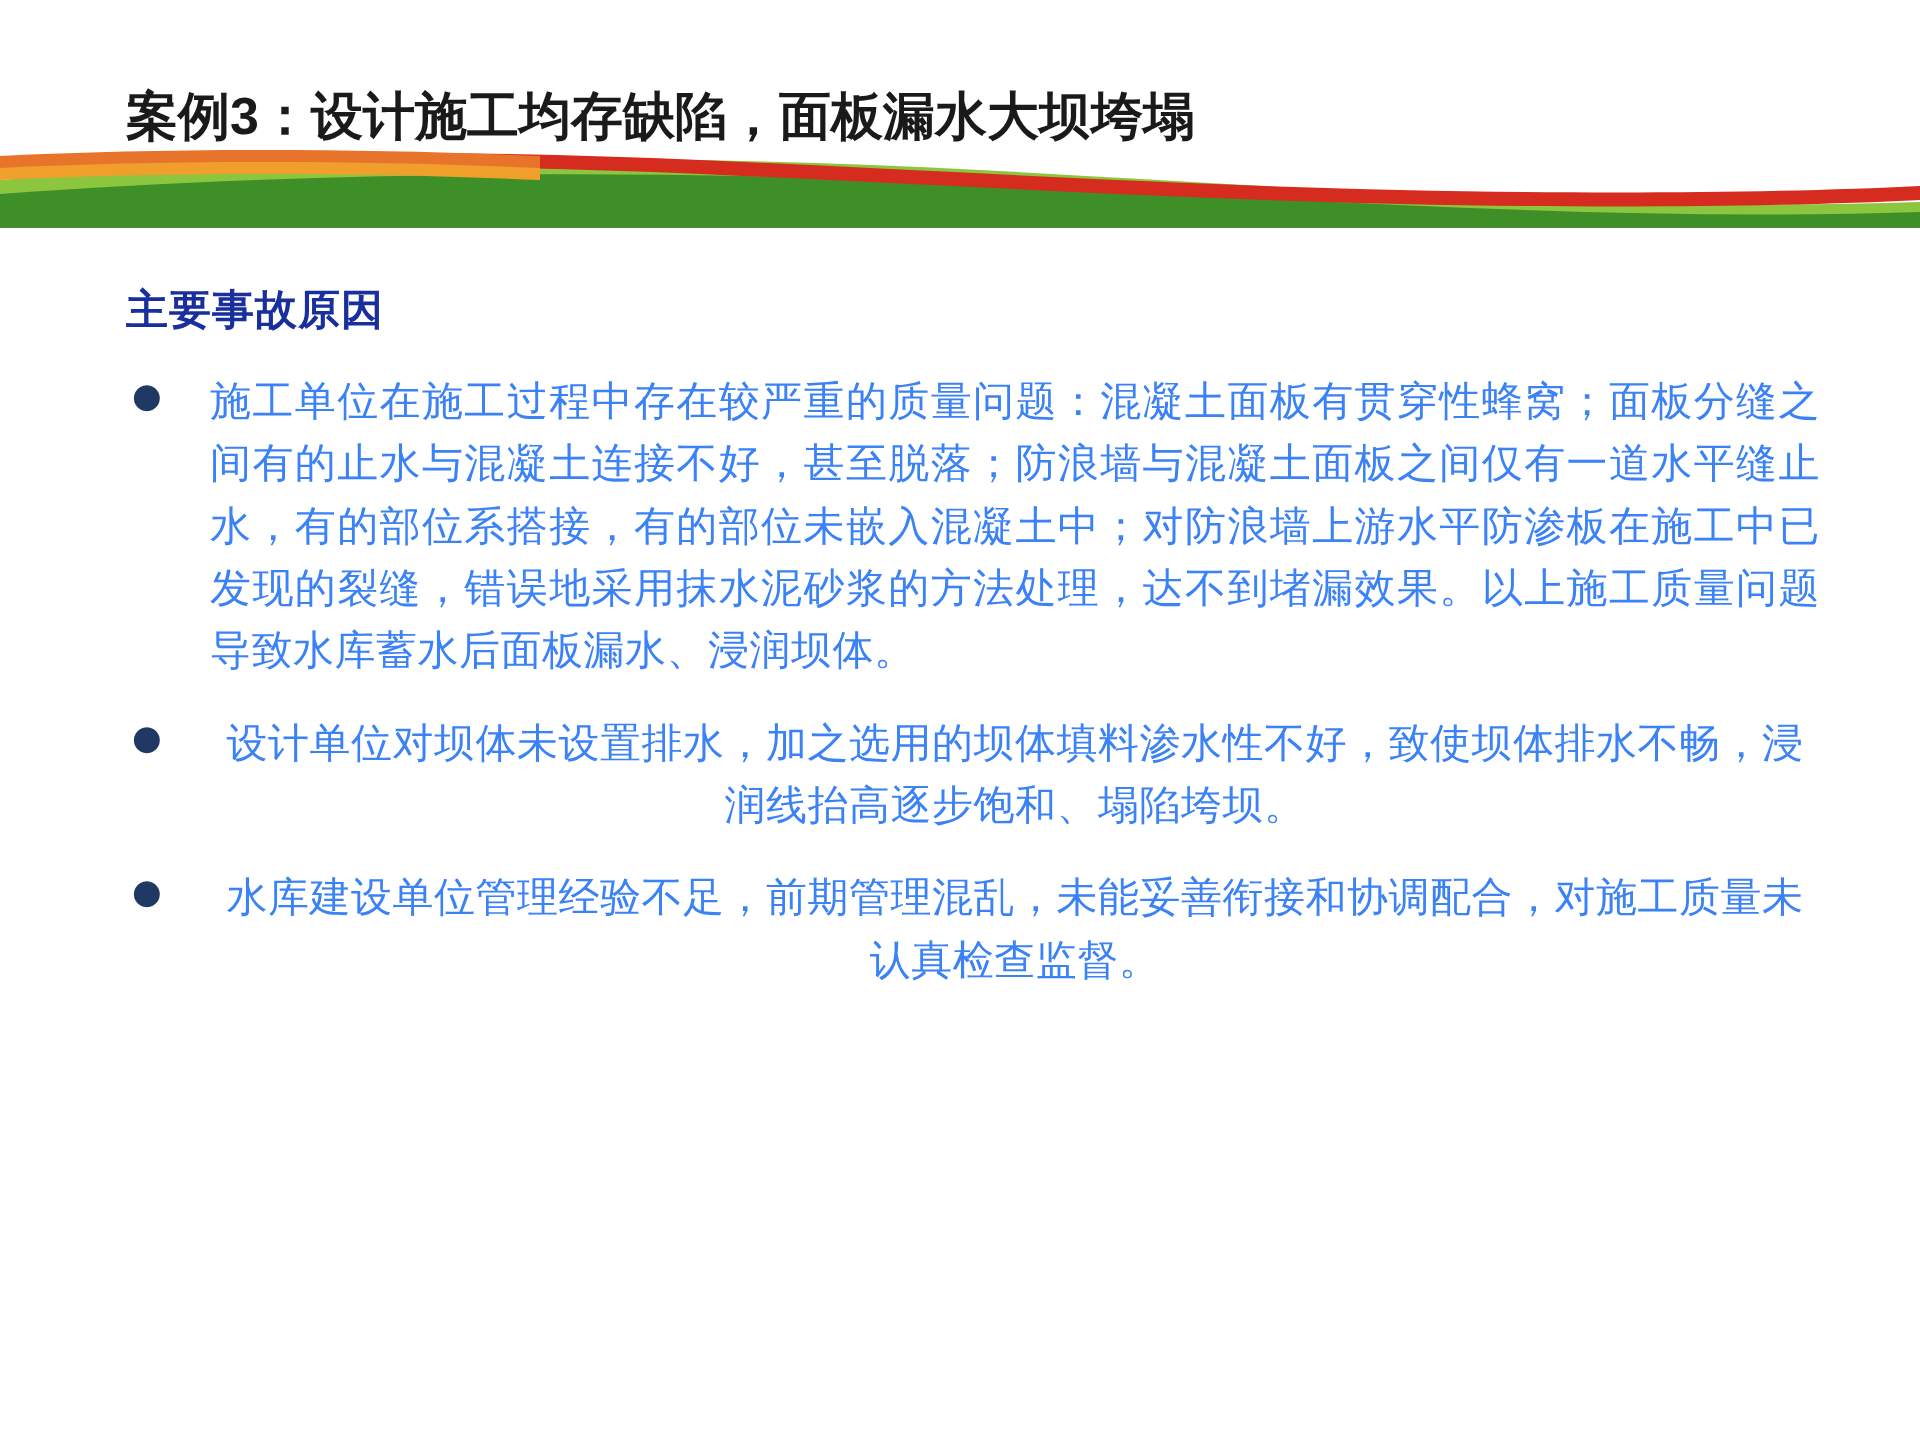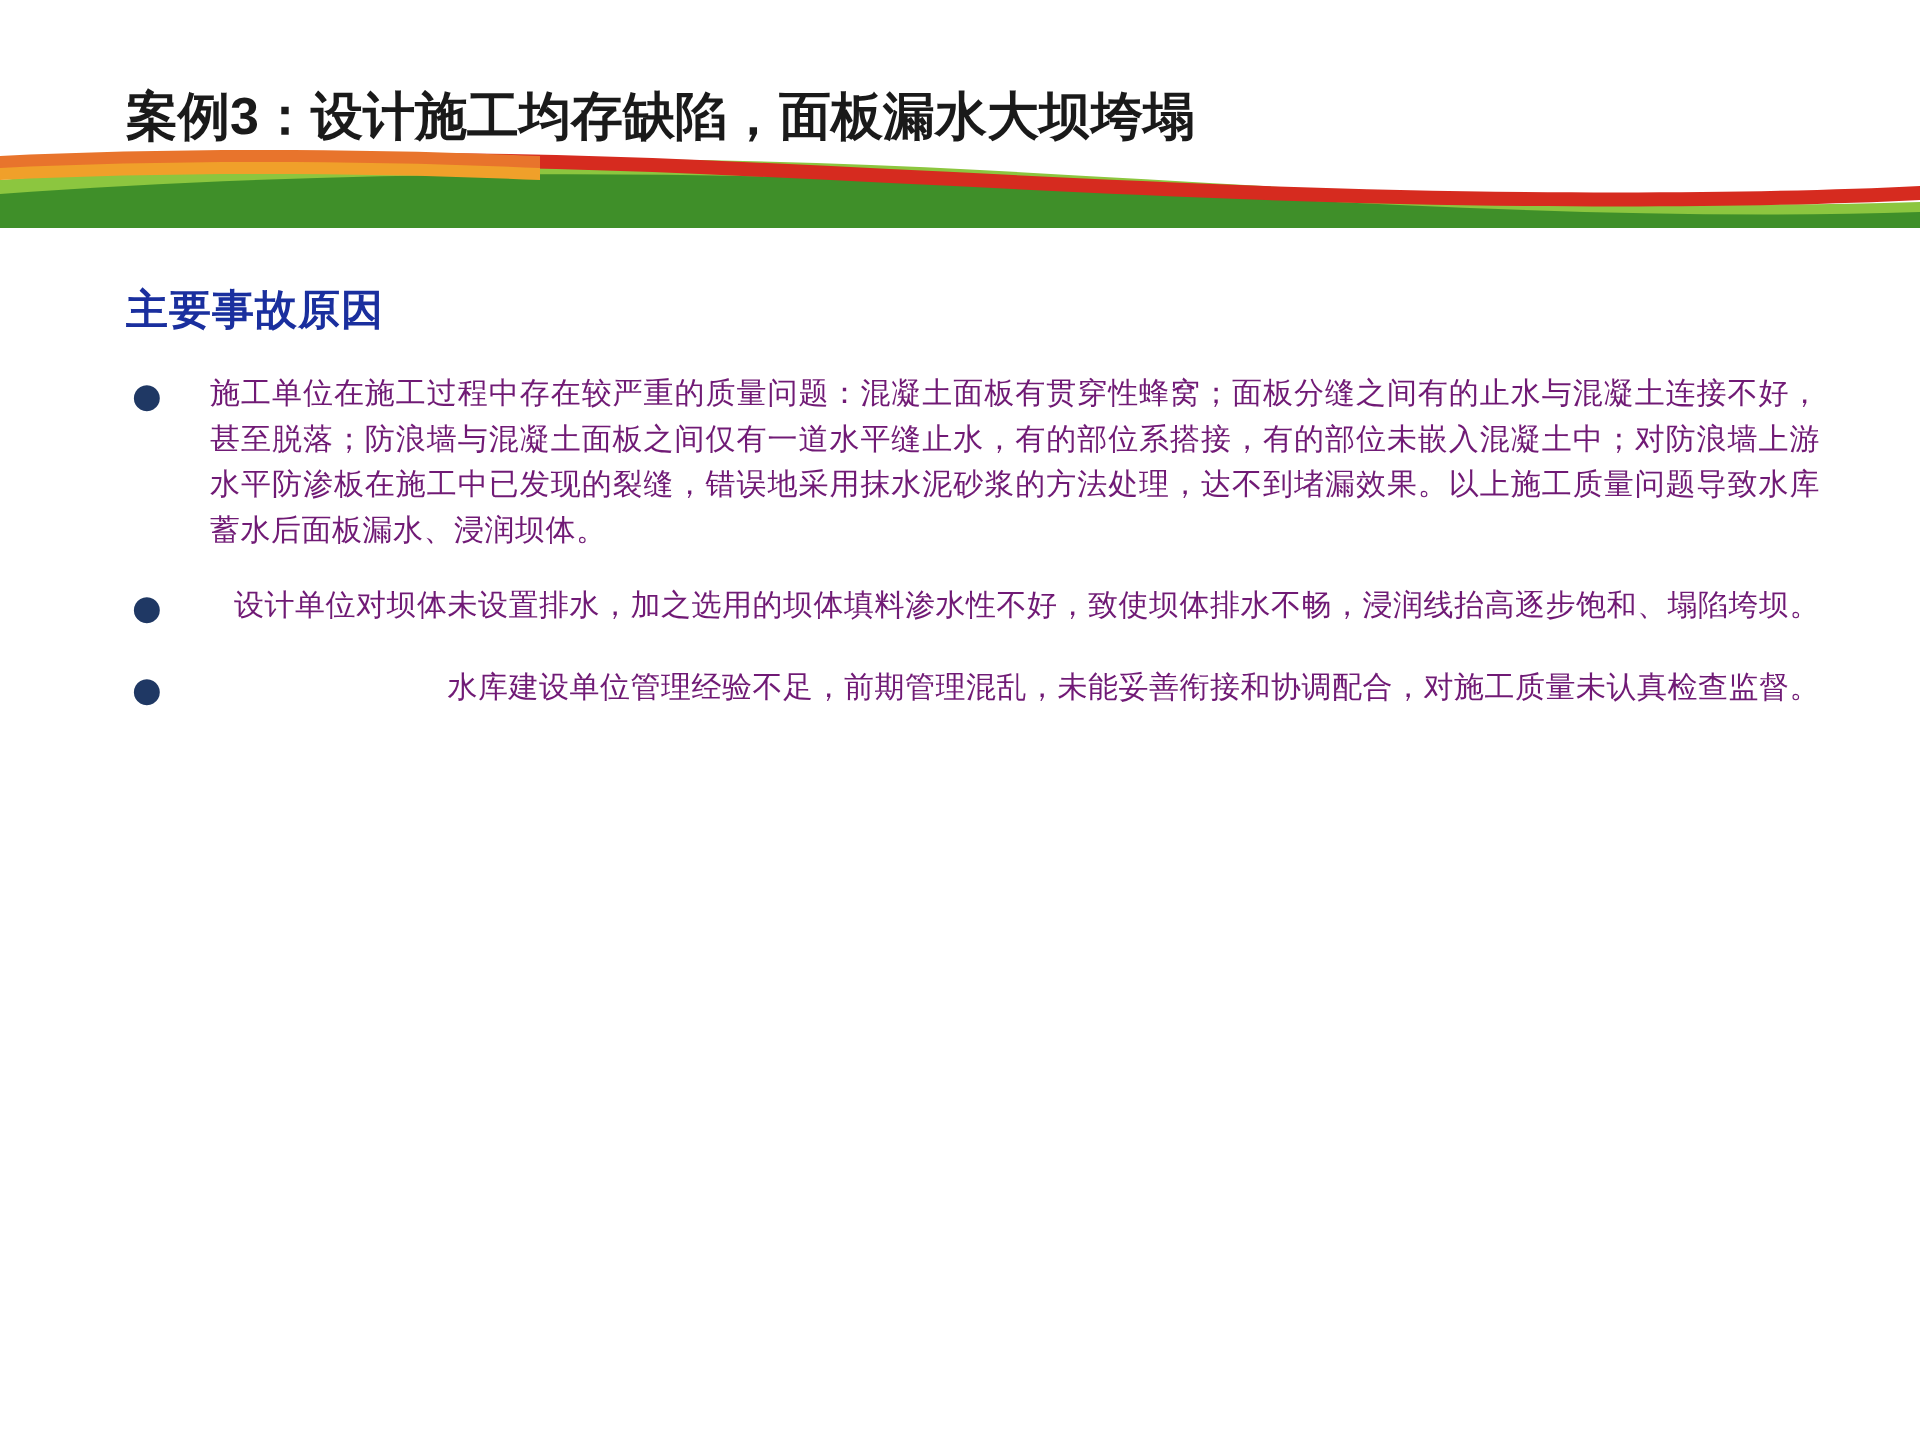--- a/index.html
+++ b/index.html
@@ -82,30 +82,30 @@
     padding-left: 12px;
     box-sizing: border-box;
     font-size: 34px;
     line-height: 1.52;
     color: #1f3864;
     font-family: "DejaVu Sans", sans-serif;
   }
   .bullet-text {
     flex: 1 1 auto;
     font-family: "Liberation Serif", serif;
-    font-size: 30px;
+    font-size: 41px;
     line-height: 1.52;
-    color: #701a75;
+    color: #3b82f6;
     text-align: justify;
     text-justify: inter-ideograph;
     letter-spacing: 0.5px;
   }
   .bullet-row.b2 .bullet-text,
   .bullet-row.b3 .bullet-text {
-    text-align: right;
+    text-align: center;
   }
 </style>
 </head>
 <body>
 
 <div class="slide">
 
   <h1 class="slide-title">案例3：设计施工均存缺陷，面板漏水大坝垮塌</h1>
 
   <div class="band">

